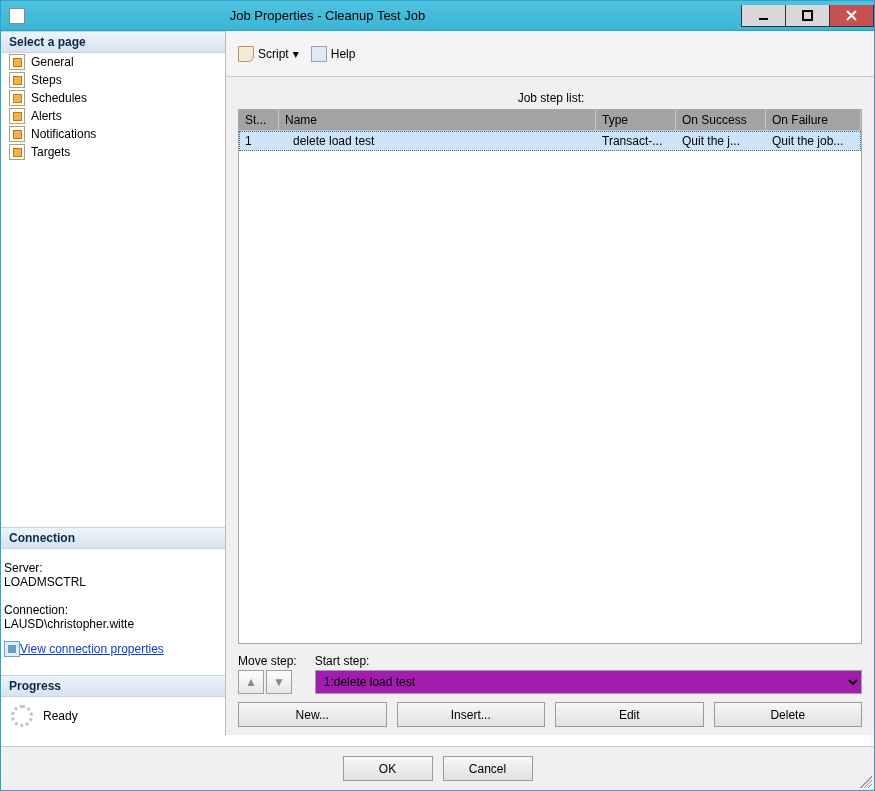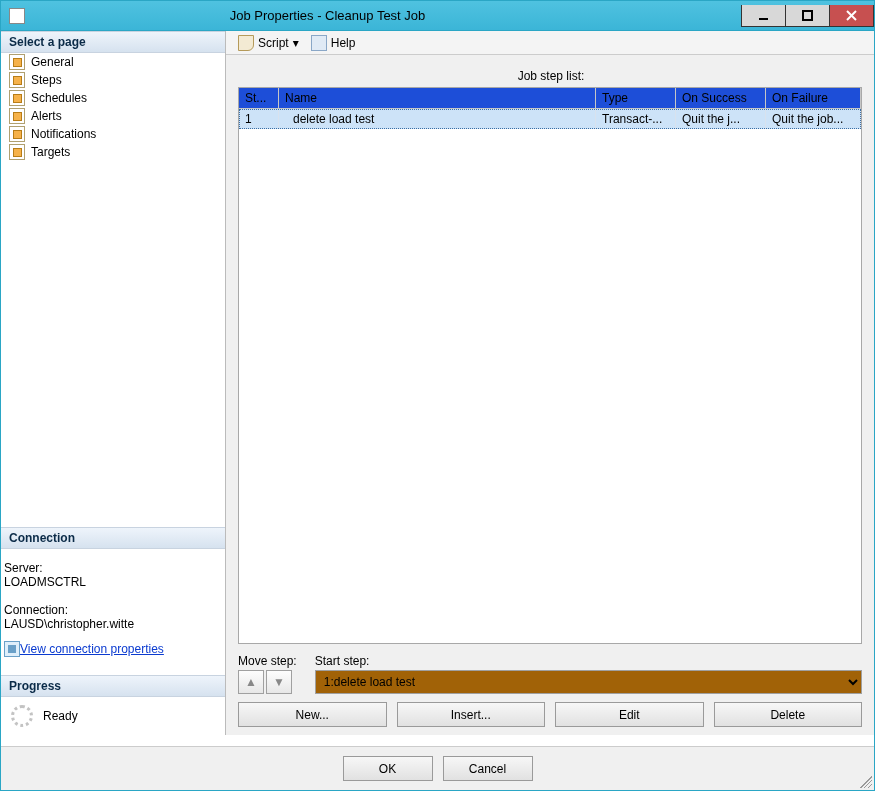--- a/index.html
+++ b/index.html
@@ -84,21 +84,21 @@
   .net-icon::after { content: ""; position: absolute; left: 3px; top: 3px; width: 8px; height: 8px; background: #6aa0c8; }
   .progress-body { padding: 8px 10px; display: flex; align-items: center; gap: 10px; }
   .spinner {
     width: 22px; height: 22px; border: 3px dotted #c3c3c3; border-radius: 50%;
   }
   .rightcol {
     flex: 1; display: flex; flex-direction: column;
     background: #f0f0f0;
   }
   .toolbar {
-    height: 24px; display: flex; align-items: center; gap: 4px;
+    height: 46px; display: flex; align-items: center; gap: 4px;
     padding: 0 8px; background: #f4f4f4; border-bottom: 1px solid #ccc;
   }
   .tool-btn {
     display: flex; align-items: center; gap: 4px;
     padding: 2px 4px;
   }
   .script-icon, .help-icon {
     width: 16px; height: 16px; display: inline-block;
   }
   .script-icon { background: #f3ead3; border: 1px solid #b59a5a; border-radius: 0 0 6px 0; }
@@ -110,21 +110,21 @@
   }
   .list-label { margin: 6px 0 4px 2px; text-align: center; }
   .grid-wrap {
     flex: 1; border: 1px solid #a8a8a8; background: #fff;
     display: flex; flex-direction: column; min-height: 0;
   }
   .grid-header, .grid-row {
     display: flex; align-items: stretch;
   }
   .grid-header {
-    background: #1d4ed8;
+    background: #a3a3a3;
   }
   .grid-header .cell {
     border-right: 1px solid #c6c6c6;
     border-bottom: 1px solid #c6c6c6;
     padding: 3px 6px;
     color: #000;
     white-space: nowrap; overflow: hidden; text-overflow: ellipsis;
   }
   .grid-row .cell {
     border-right: 1px solid #d8e2ee;
@@ -150,21 +150,21 @@
   .start-col { flex: 1; display: flex; flex-direction: column; }
   .arrow-btns { display: flex; gap: 2px; margin-top: 2px; }
   .arrow-btn {
     width: 26px; height: 24px; border: 1px solid #a0a0a0;
     background: linear-gradient(#fdfdfd,#e7e7e7);
     display: flex; align-items: center; justify-content: center;
     color: #888;
   }
   select.start-sel {
     height: 24px; margin-top: 2px; font-size: 12px;
-    border: 1px solid #a0a0a0; background: #a16207;
+    border: 1px solid #a0a0a0; background: #a21caf;
     padding-left: 4px;
   }
   .action-row {
     display: flex; gap: 10px; margin-top: 8px;
   }
   .btn {
     flex: 1; height: 25px;
     border: 1px solid #9a9a9a;
     background: linear-gradient(#f7f7f7,#e1e1e1);
     display: flex; align-items: center; justify-content: center;

